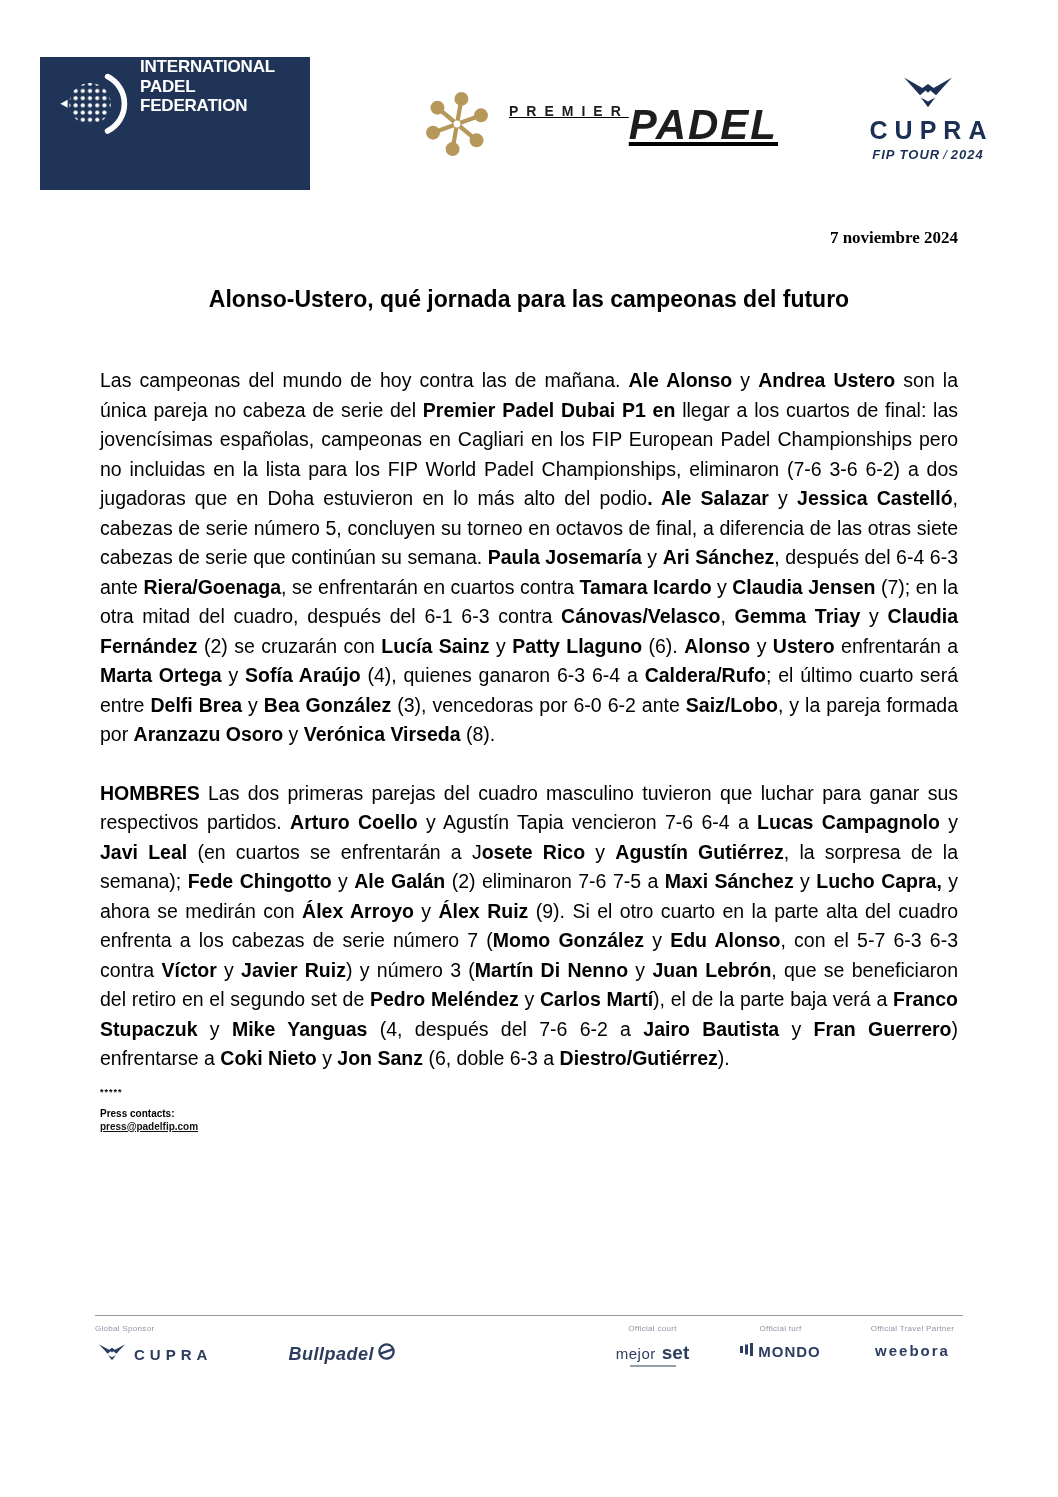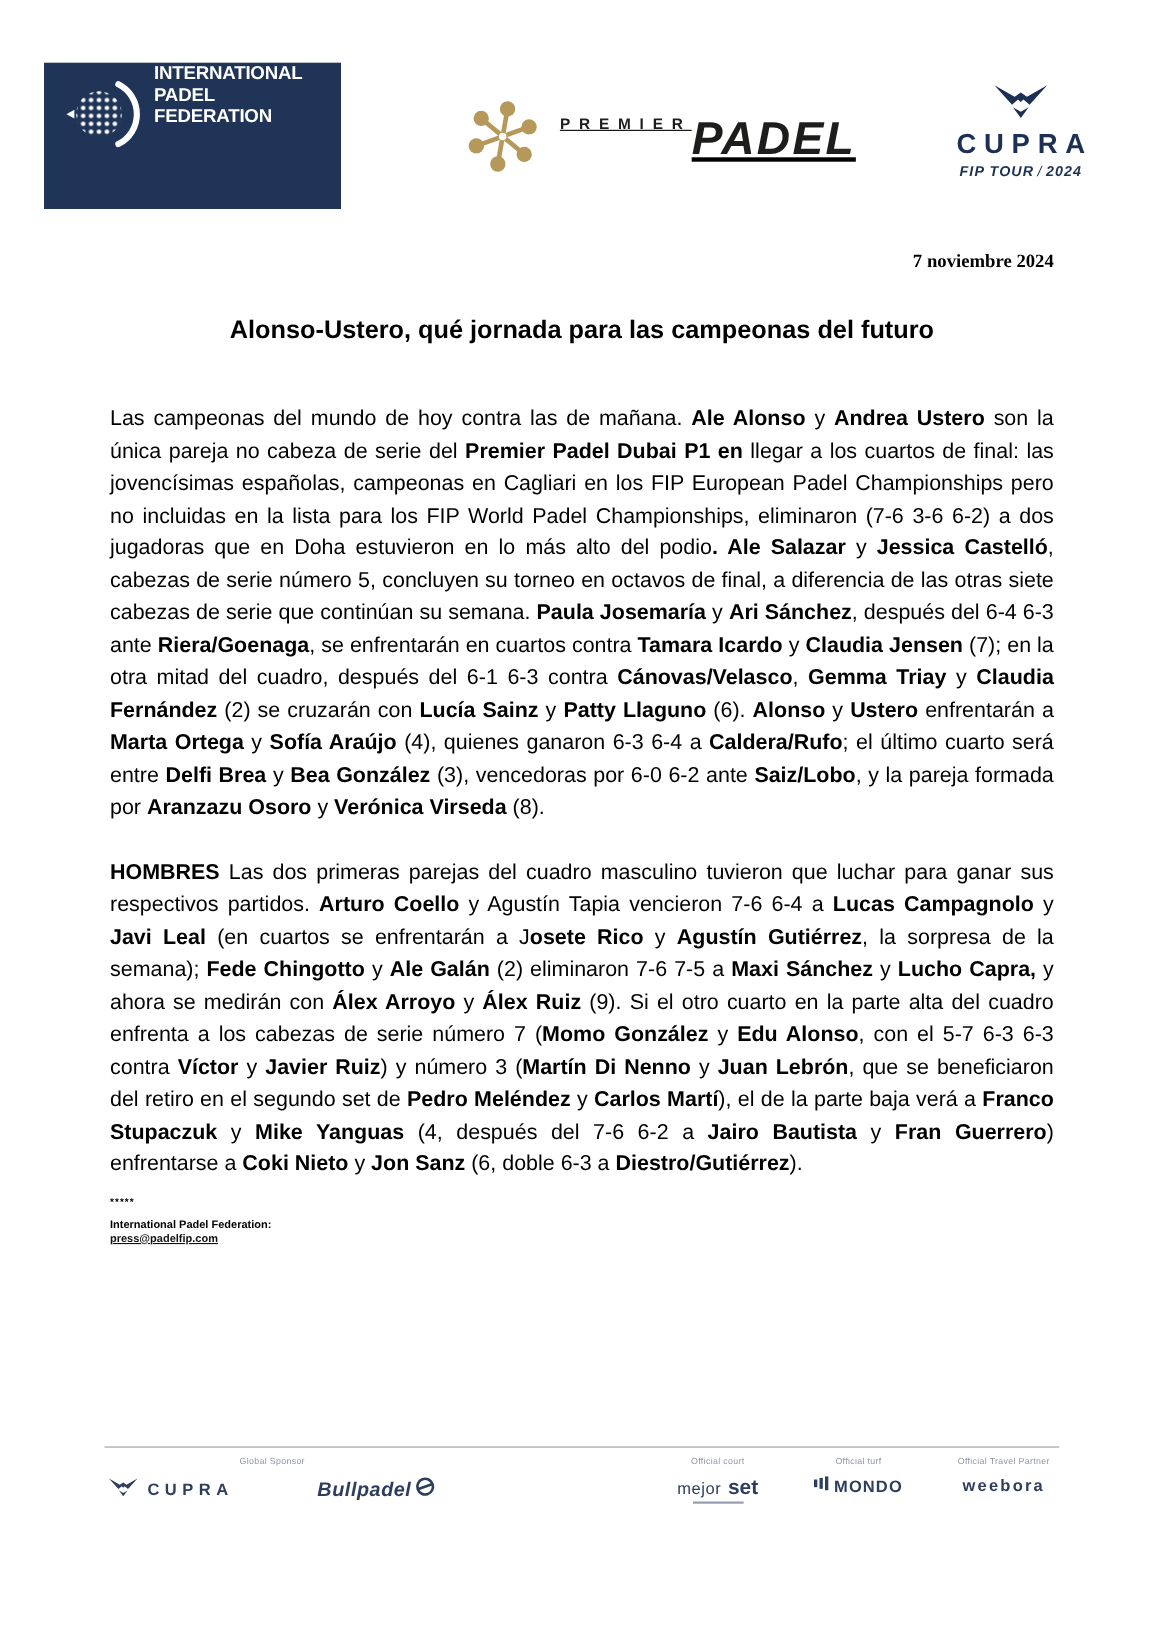--- a/index.html
+++ b/index.html
@@ -37,21 +37,21 @@
   .article{position:absolute;left:100px;top:366px;width:858px;
     font-size:19.5px;line-height:29.5px;text-align:justify;}
   .article p{margin:0 0 29px 0;}
   .stars{font-size:9px;font-weight:700;letter-spacing:1px;line-height:10px;margin-top:-16px;}
   .press{margin-top:10px;font-size:10px;font-weight:700;line-height:13px;}
   .press a{color:#111;text-decoration:underline;font-weight:700;}
 
   
   .footer-divider{position:absolute;left:95px;top:1315px;width:868px;height:1px;background:#9a9a9a;}
   .sponsor-label{font-size:8px;color:#8d95a6;letter-spacing:0.3px;}
-  .left-group{position:absolute;left:95px;top:1324px;width:305px;text-align:center;}
+  .left-group{position:absolute;left:95px;top:1324px;width:305px;text-align:left;}
   .left-logos{display:flex;align-items:center;justify-content:space-between;margin-top:9px;padding:0 4px;}
   .cupra-sm{display:flex;align-items:center;gap:9px;color:#2c3d5e;}
   .cupra-sm-text{font-size:15px;font-weight:700;letter-spacing:5px;}
   .bullpadel{display:flex;align-items:center;gap:3px;color:#2c3d5e;
     font-style:italic;font-weight:700;font-size:18px;letter-spacing:0.5px;}
   .sp-col{position:absolute;top:1324px;text-align:center;color:#2c3d5e;}
   .sp-col .logo{margin-top:9px;display:flex;align-items:center;justify-content:center;gap:4px;}
   #col-mejor{left:595px;width:115px;}
   #col-mondo{left:728px;width:105px;}
   #col-weebora{left:855px;width:115px;}
@@ -131,21 +131,21 @@
   <div>Alonso-Ustero, qué jornada para las campeonas del futuro</div>
 </div>
 
 <div class="article">
   <p>Las campeonas del mundo de hoy contra las de mañana. <b>Ale Alonso</b> y <b>Andrea Ustero</b> son la única pareja no cabeza de serie del <b>Premier Padel Dubai P1 en</b> llegar a los cuartos de final: las jovencísimas españolas, campeonas en Cagliari en los FIP European Padel Championships pero no incluidas en la lista para los FIP World Padel Championships, eliminaron (7-6 3-6 6-2) a dos jugadoras que en Doha estuvieron en lo más alto del podio<b>. Ale Salazar</b> y <b>Jessica Castelló</b>, cabezas de serie número 5, concluyen su torneo en octavos de final, a diferencia de las otras siete cabezas de serie que continúan su semana. <b>Paula Josemaría</b> y <b>Ari Sánchez</b>, después del 6-4 6-3 ante <b>Riera/Goenaga</b>, se enfrentarán en cuartos contra <b>Tamara Icardo</b> y <b>Claudia Jensen</b> (7); en la otra mitad del cuadro, después del 6-1 6-3 contra <b>Cánovas/Velasco</b>, <b>Gemma Triay</b> y <b>Claudia Fernández</b> (2) se cruzarán con <b>Lucía Sainz</b> y <b>Patty Llaguno</b> (6). <b>Alonso</b> y <b>Ustero</b> enfrentarán a <b>Marta Ortega</b> y <b>Sofía Araújo</b> (4), quienes ganaron 6-3 6-4 a <b>Caldera/Rufo</b>; el último cuarto será entre <b>Delfi Brea</b> y <b>Bea González</b> (3), vencedoras por 6-0 6-2 ante <b>Saiz/Lobo</b>, y la pareja formada por <b>Aranzazu Osoro</b> y <b>Verónica Virseda</b> (8).</p>
   <p><b>HOMBRES</b> Las dos primeras parejas del cuadro masculino tuvieron que luchar para ganar sus respectivos partidos. <b>Arturo Coello</b> y Agustín Tapia vencieron 7-6 6-4 a <b>Lucas Campagnolo</b> y <b>Javi Leal</b> (en cuartos se enfrentarán a J<b>osete Rico</b> y <b>Agustín Gutiérrez</b>, la sorpresa de la semana); <b>Fede Chingotto</b> y <b>Ale Galán</b> (2) eliminaron 7-6 7-5 a <b>Maxi Sánchez</b> y <b>Lucho Capra,</b> y ahora se medirán con <b>Álex Arroyo</b> y <b>Álex Ruiz</b> (9). Si el otro cuarto en la parte alta del cuadro enfrenta a los cabezas de serie número 7 (<b>Momo González</b> y <b>Edu Alonso</b>, con el 5-7 6-3 6-3 contra <b>Víctor</b> y <b>Javier Ruiz</b>) y número 3 (<b>Martín Di Nenno</b> y <b>Juan Lebrón</b>, que se beneficiaron del retiro en el segundo set de <b>Pedro Meléndez</b> y <b>Carlos Martí</b>), el de la parte baja verá a <b>Franco Stupaczuk</b> y <b>Mike Yanguas</b> (4, después del 7-6 6-2 a <b>Jairo Bautista</b> y <b>Fran Guerrero</b>) enfrentarse a <b>Coki Nieto</b> y <b>Jon Sanz</b> (6, doble 6-3 a <b>Diestro/Gutiérrez</b>).</p>
 
   <div class="stars">*****</div>
 
   <div class="press">
-    <div>International Padel Federation:</div>
+    <div>Press contacts:</div>
     <a href="#">press@padelfip.com</a>
   </div>
 </div>
 
 <div class="footer-divider"></div>
 
 <div class="left-group">
   <div class="sponsor-label">Global Sponsor</div>
   <div class="left-logos">
     <div class="cupra-sm">

